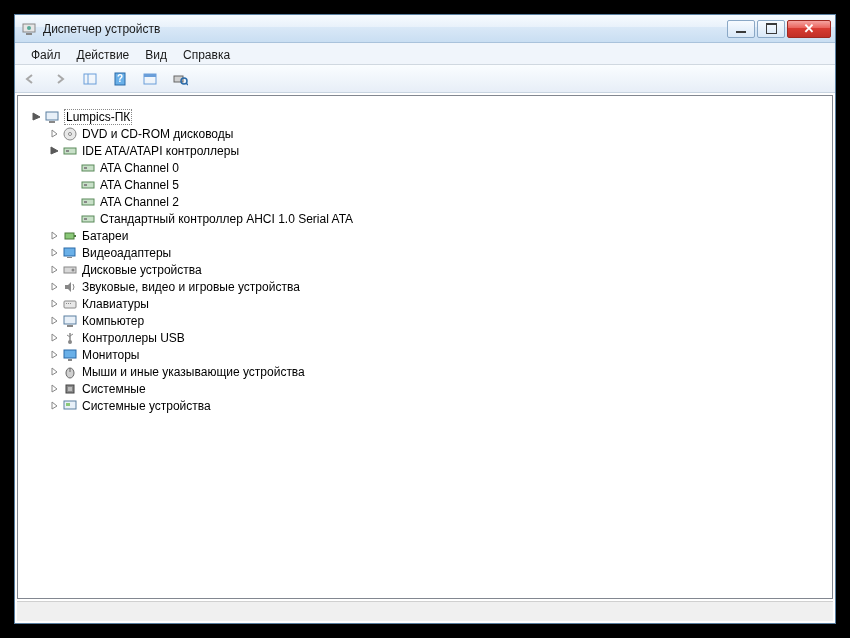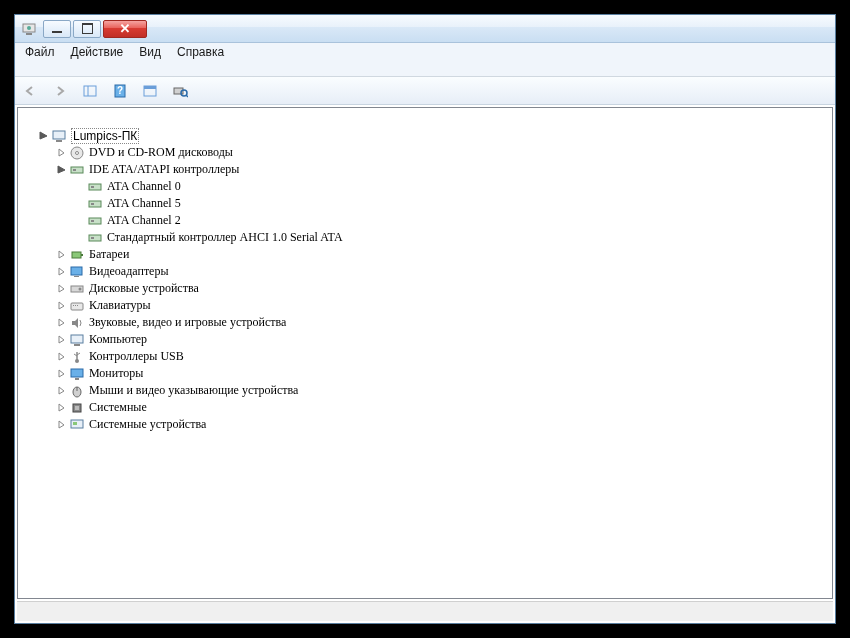--- a/index.html
+++ b/index.html
@@ -52,24 +52,24 @@
 }
 .win-btn.min::before {
   content: ""; display: block; width: 10px; height: 2px; background: #3a3a3a; margin-top: 6px;
 }
 .win-btn.max::before {
   content: ""; display: block; width: 9px; height: 8px; border: 1px solid #3a3a3a; border-top-width: 2px;
 }
 .win-btn.close span { font-size: 13px; line-height: 1; }
 .menubar {
   background: #f0f5fb;
-  height: 34px;
+  height: 22px;
   display: flex;
-  align-items: flex-start;
-  padding: 0 2px;
+  align-items: flex-end;
+  padding: 0 8px;
   border-bottom: 1px solid #d0d8e0;
 }
 .menu-item {
   padding: 2px 8px;
   color: #1a1a1a;
   cursor: default;
 }
 .toolbar {
   background: linear-gradient(to bottom, #fafdff, #e7eef7);
   height: 28px;
@@ -83,24 +83,24 @@
   width: 22px; height: 22px;
   display: flex; align-items: center; justify-content: center;
   cursor: default;
 }
 .content {
   flex: 1;
   background: #fff;
   border: 1px solid #828790;
   margin: 2px;
   overflow: auto;
-  padding: 19px;
+  padding: 12px;
 }
 .tree { list-style: none; }
-.tree ul { list-style: none; padding-left: 18px; font-family: Liberation Serif, serif; }
+.tree ul { list-style: none; padding-left: 18px; }
 .tree-row {
   display: flex;
   align-items: center;
   height: 17px;
   white-space: nowrap;
 }
 .expander {
   width: 12px; height: 12px;
   display: flex; align-items: center; justify-content: center;
   margin-right: 2px;
@@ -130,20 +130,21 @@
 
 <div class="window">
   <div class="titlebar">
     <span class="app-icon">
       <svg viewBox="0 0 16 16">
           <rect x="2" y="3" width="12" height="8" fill="#e6e6e6" stroke="#888"></rect>
           <rect x="5" y="12" width="6" height="2" fill="#888"></rect>
           <circle cx="8" cy="7" r="2" fill="#5a9"></circle>
         </svg>
     </span>
+    <span class="title">Диспетчер устройств</span>
     <div class="win-buttons">
       <div class="win-btn min"></div>
       <div class="win-btn max"></div>
       <div class="win-btn close">
           <span>✕</span>
         </div>
     </div>
   </div>
 
   <div class="menubar">
@@ -341,54 +342,54 @@
             </li>
           <li>
               <div class="tree-row">
             <span class="expander">
                   <svg viewBox="0 0 9 9">
                     <path d="M2 1 L7 5 L2 8 Z" fill="#fff" stroke="#888"></path>
                   </svg>
                 </span>
             <span class="node-icon">
                   <svg viewBox="0 0 16 16">
+                    <path d="M3 6 L6 6 L9 3 L9 13 L6 10 L3 10 Z" fill="#888"></path>
+                    <path d="M11 5 Q13 8 11 11" fill="none" stroke="#888"></path>
+                  </svg>
+                </span>
+            <span class="tree-label">Звуковые, видео и игровые устройства</span>
+          </div>
+            </li>
+          <li>
+              <div class="tree-row">
+            <span class="expander">
+                  <svg viewBox="0 0 9 9">
+                    <path d="M2 1 L7 5 L2 8 Z" fill="#fff" stroke="#888"></path>
+                  </svg>
+                </span>
+            <span class="node-icon">
+                  <svg viewBox="0 0 16 16">
                     <rect x="2" y="5" width="12" height="7" rx="1" fill="#e8e8e8" stroke="#888"></rect>
                     <rect x="4" y="7" width="1" height="1" fill="#888"></rect>
                     <rect x="6" y="7" width="1" height="1" fill="#888"></rect>
                     <rect x="8" y="7" width="1" height="1" fill="#888"></rect>
                   </svg>
                 </span>
             <span class="tree-label">Клавиатуры</span>
           </div>
             </li>
           <li>
               <div class="tree-row">
             <span class="expander">
                   <svg viewBox="0 0 9 9">
                     <path d="M2 1 L7 5 L2 8 Z" fill="#fff" stroke="#888"></path>
                   </svg>
                 </span>
             <span class="node-icon">
                   <svg viewBox="0 0 16 16">
-                    <path d="M3 6 L6 6 L9 3 L9 13 L6 10 L3 10 Z" fill="#888"></path>
-                    <path d="M11 5 Q13 8 11 11" fill="none" stroke="#888"></path>
-                  </svg>
-                </span>
-            <span class="tree-label">Звуковые, видео и игровые устройства</span>
-          </div>
-            </li>
-          <li>
-              <div class="tree-row">
-            <span class="expander">
-                  <svg viewBox="0 0 9 9">
-                    <path d="M2 1 L7 5 L2 8 Z" fill="#fff" stroke="#888"></path>
-                  </svg>
-                </span>
-            <span class="node-icon">
-                  <svg viewBox="0 0 16 16">
                     <rect x="2" y="3" width="12" height="8" fill="#e8f0f8" stroke="#5a7fa0"></rect>
                     <rect x="5" y="12" width="6" height="2" fill="#888"></rect>
                   </svg>
                 </span>
             <span class="tree-label">Компьютер</span>
           </div>
             </li>
           <li>
               <div class="tree-row">
             <span class="expander">
@@ -429,21 +430,21 @@
                   <svg viewBox="0 0 9 9">
                     <path d="M2 1 L7 5 L2 8 Z" fill="#fff" stroke="#888"></path>
                   </svg>
                 </span>
             <span class="node-icon">
                   <svg viewBox="0 0 16 16">
                     <ellipse cx="8" cy="9" rx="4" ry="5" fill="#d0d0d0" stroke="#666"></ellipse>
                     <line x1="8" y1="4" x2="8" y2="8" stroke="#666"></line>
                   </svg>
                 </span>
-            <span class="tree-label">Мыши и видео указывающие устройства</span>
+            <span class="tree-label">Мыши и иные указывающие устройства</span>
           </div>
             </li>
           <li>
               <div class="tree-row">
             <span class="expander">
                   <svg viewBox="0 0 9 9">
                     <path d="M2 1 L7 5 L2 8 Z" fill="#fff" stroke="#888"></path>
                   </svg>
                 </span>
             <span class="node-icon">

